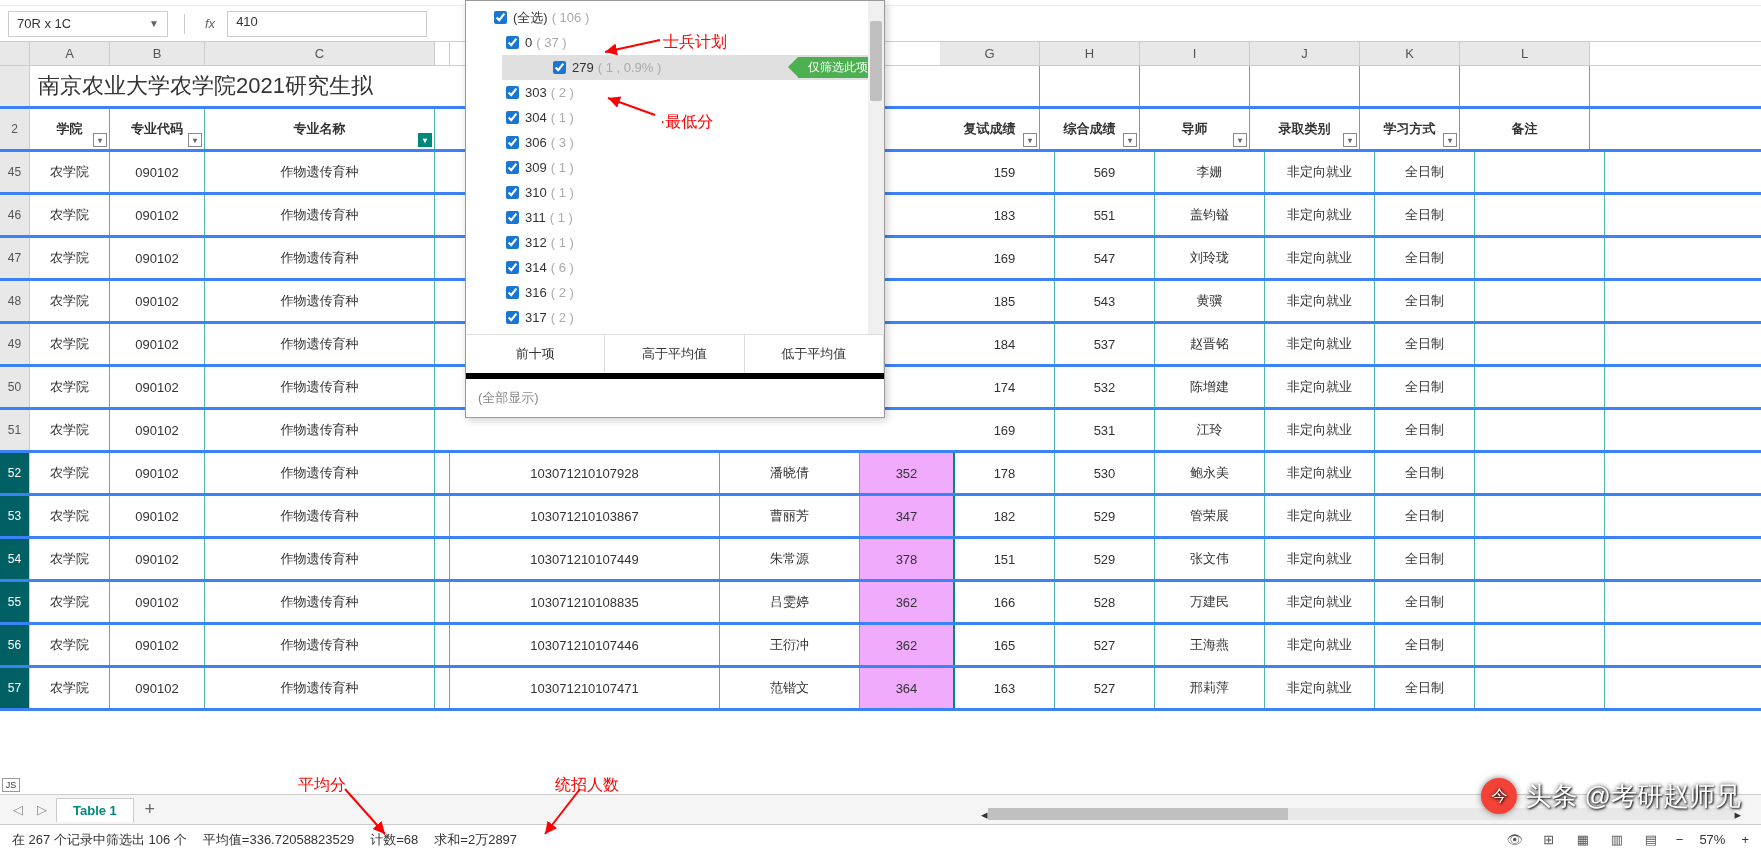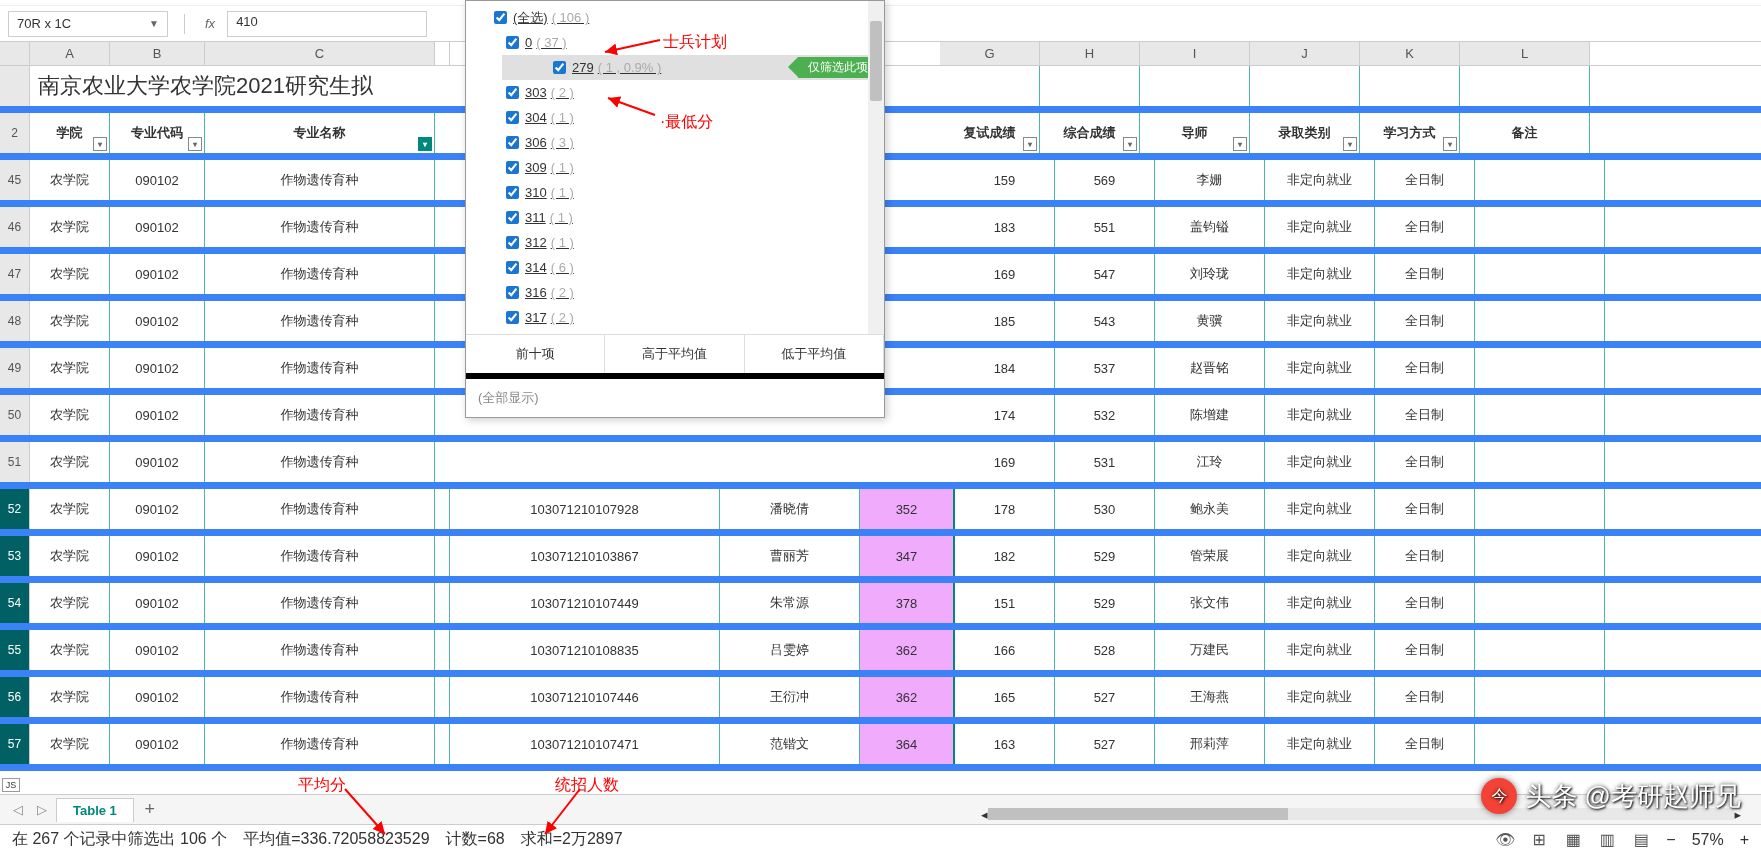--- a/index.html
+++ b/index.html
@@ -14,33 +14,33 @@
     .formula-divider { width: 1px; height: 20px; background: #ccc; margin: 0 8px; }
     
     
     .spreadsheet { position: relative; }
     .col-headers { display: flex; height: 24px; border-bottom: 1px solid #ccc; }
     .row-header-corner { width: 30px; background: #e8e8e8; border-right: 1px solid #ccc; }
     .col-header { background: #e8e8e8; border-right: 1px solid #ccc; display: flex; align-items: center; justify-content: center; font-size: 13px; color: #555; }
     
     
     .grid-body { display: flex; flex-direction: column; }
-    .grid-row { display: flex; border-bottom: 7px solid #3b82f6; }
+    .grid-row { display: flex; border-bottom: 3px solid #3b82f6; }
     .row-num { width: 30px; background: #e8e8e8; border-right: 1px solid #ccc; display: flex; align-items: center; justify-content: center; font-size: 12px; color: #555; }
     .row-num.sel { background: #006064; color: #fff; }
     .cell { border-right: 1px solid #4db6ac; display: flex; align-items: center; justify-content: center; padding: 2px 4px; min-height: 40px; position: relative; }
     .cell.header-cell { font-weight: bold; background: #fff; min-height: 30px; }
     .cell.title-cell { font-size: 22px; justify-content: flex-start; padding-left: 8px; font-weight: normal; min-height: 36px; }
     .cell.sel-col { background: #f0abfc; border-right: 2px solid #00897b; }
     .filter-btn { position: absolute; right: 2px; bottom: 2px; width: 14px; height: 14px; border: 1px solid #888; background: #fff; display: flex; align-items: center; justify-content: center; font-size: 8px; color: #666; }
     .filter-btn.active { background: #00897b; color: #fff; border-color: #00897b; }
     
     
     .filter-dropdown { position: absolute; top: 0; left: 465px; width: 420px; background: #fff; border: 1px solid #999; box-shadow: 2px 2px 8px rgba(0,0,0,0.2); z-index: 100; }
-    .filter-list { max-height: 340px; overflow-y: auto; padding: 4px 0; text-decoration: underline; }
+    .filter-list { max-height: 340px; overflow-y: auto; padding: 4px 0; }
     .filter-item { display: flex; align-items: center; padding: 3px 8px 3px 28px; height: 25px; position: relative; }
     .filter-item.highlighted { background: #e0e0e0; }
     .filter-item input[type="checkbox"] { margin-right: 6px; accent-color: #1976d2; }
     .filter-item .item-label { color: #333; }
     .filter-item .item-count { color: #aaa; margin-left: 4px; }
     .filter-only-this { position: absolute; right: 6px; background: #4caf50; color: #fff; padding: 2px 10px; font-size: 12px; }
     .filter-only-this::before { content: ""; position: absolute; left: -10px; top: 0; border: 10px solid transparent; border-right-color: #4caf50; border-left: none; height: 0; }
     .filter-scrollbar { position: absolute; right: 0; top: 0; bottom: 0; width: 16px; background: #f0f0f0; }
     .filter-scrollbar-thumb { position: absolute; right: 2px; top: 20px; width: 12px; height: 80px; background: #c0c0c0; border-radius: 2px; }
     .filter-quick-row { display: flex; border-top: 1px solid #ddd; }
@@ -58,21 +58,21 @@
     
     .sheet-tabs { position: absolute; bottom: 30px; left: 0; right: 0; height: 30px; display: flex; align-items: center; border-top: 1px solid #ccc; background: #f5f5f5; padding-left: 8px; gap: 4px; }
     .sheet-nav-btn { width: 20px; height: 20px; display: flex; align-items: center; justify-content: center; color: #888; cursor: pointer; }
     .sheet-tab { padding: 4px 16px; border: 1px solid #ccc; border-bottom: none; background: #fff; color: #00897b; font-weight: bold; }
     .add-sheet { width: 24px; height: 24px; display: flex; align-items: center; justify-content: center; font-size: 18px; color: #666; cursor: pointer; }
     .h-scroll { position: absolute; right: 20px; bottom: 2px; height: 16px; width: 760px; display: flex; align-items: center; }
     .h-scroll-track { flex: 1; height: 12px; background: #e8e8e8; position: relative; }
     .h-scroll-thumb { position: absolute; left: 0; width: 300px; height: 12px; background: #c0c0c0; }
     
     
-    .status-bar { position: absolute; bottom: 0; left: 0; right: 0; height: 30px; display: flex; align-items: center; padding: 0 12px; border-top: 1px solid #ccc; background: #fff; font-size: 16px; gap: 16px; }
+    .status-bar { position: absolute; bottom: 0; left: 0; right: 0; height: 30px; display: flex; align-items: center; padding: 0 12px; border-top: 1px solid #ccc; background: #fff; font-size: 13px; gap: 16px; }
     .status-icon { width: 18px; height: 18px; display: flex; align-items: center; justify-content: center; color: #555; }
     .js-badge { position: absolute; left: 2px; bottom: 32px; width: 18px; height: 14px; border: 1px solid #999; font-size: 9px; display: flex; align-items: center; justify-content: center; background: #fff; }
     
     
     .watermark { position: absolute; bottom: 40px; right: 20px; font-size: 26px; color: #fff; text-shadow: 0 0 4px rgba(0,0,0,0.8), 1px 1px 2px rgba(0,0,0,0.9); z-index: 300; pointer-events: none; display: flex; align-items: center; gap: 8px; }
     .watermark-logo { width: 36px; height: 36px; background: #f44336; border-radius: 50%; display: flex; align-items: center; justify-content: center; font-size: 16px; box-shadow: 0 0 6px rgba(0,0,0,0.5); }
     
     .gap-cell { background: #fff; }
     
     

